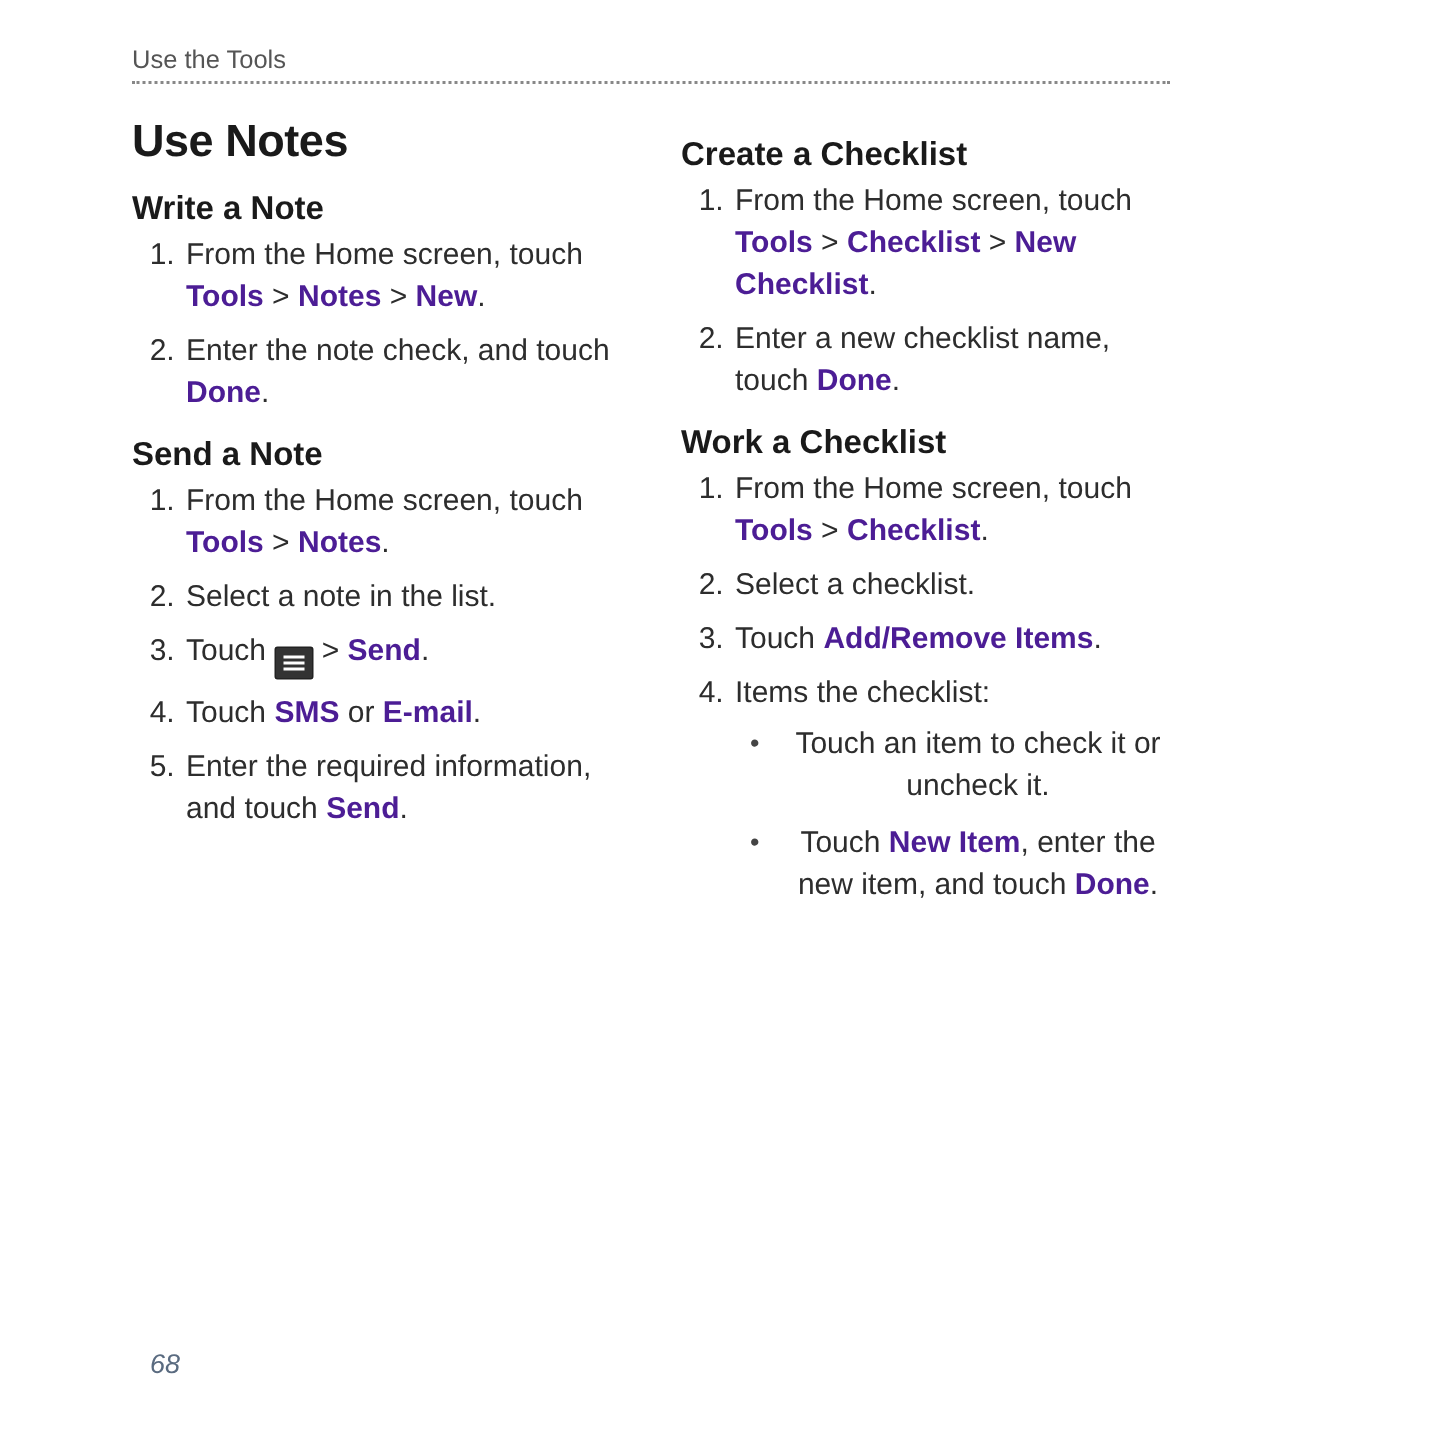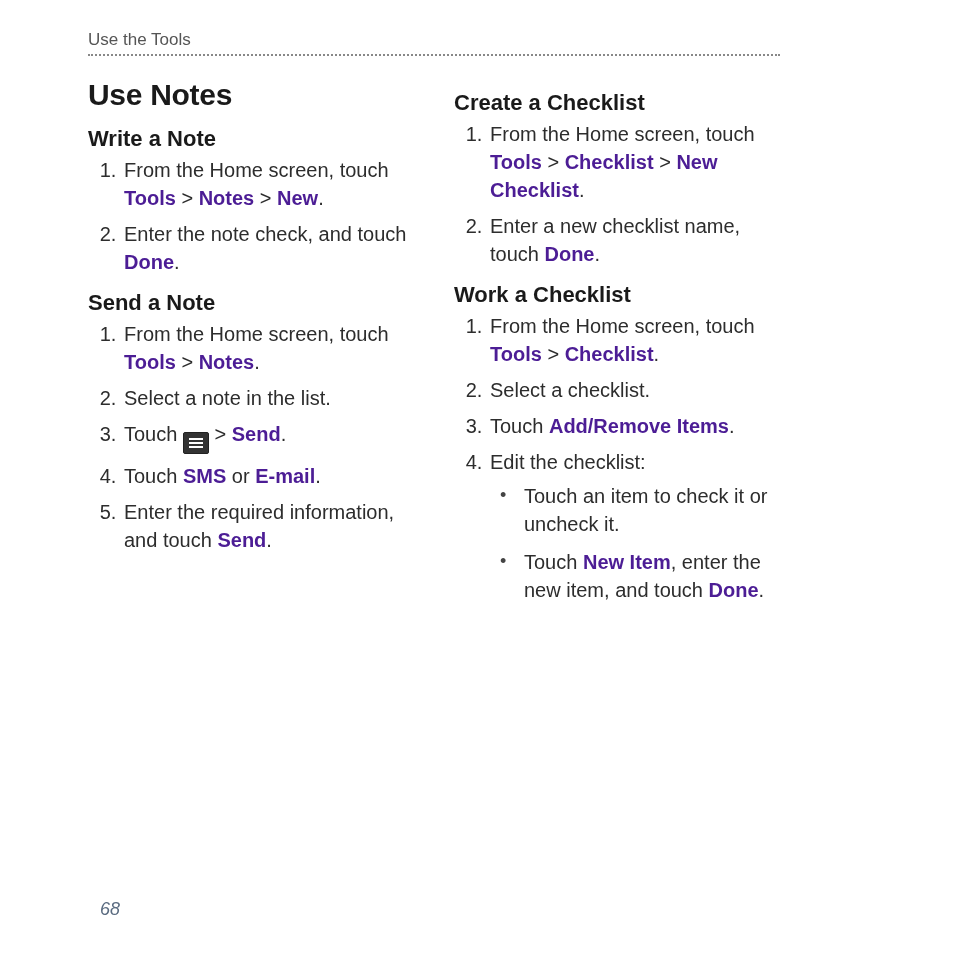--- a/index.html
+++ b/index.html
@@ -59,20 +59,21 @@
   }
   ul {
     list-style: none;
     padding-left: 6px;
     margin: 6px 0 0 0;
   }
   ul > li {
     position: relative;
     padding-left: 28px;
     margin: 4px 0 10px 0;
+    text-align: center;
   }
   ul > li::before {
     content: "•";
     position: absolute;
     left: 4px;
     top: 1px;
     font-size: 18px;
     color: #444;
   }
   .kw {
@@ -180,21 +181,21 @@
         <li>
           <span>From the Home screen, touch </span><span class="kw">Tools</span><span> &gt; </span><span class="kw">Checklist</span><span>.</span>
         </li>
         <li>
           <span>Select a checklist.</span>
         </li>
         <li>
           <span>Touch </span><span class="kw">Add/Remove Items</span><span>.</span>
         </li>
         <li>
-          <span>Edit the checklist:</span>
+          <span>Items the checklist:</span>
           <ul>
             <li>
               <span>Touch an item to check it or uncheck it.</span>
             </li>
             <li>
               <span>Touch </span><span class="kw">New Item</span><span>, enter the new item, and touch </span><span class="kw">Done</span><span>.</span>
             </li>
           </ul>
         </li>
       </ol>

